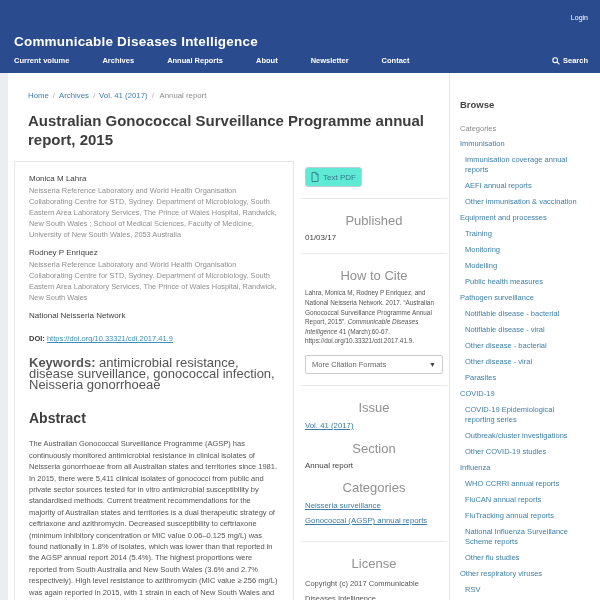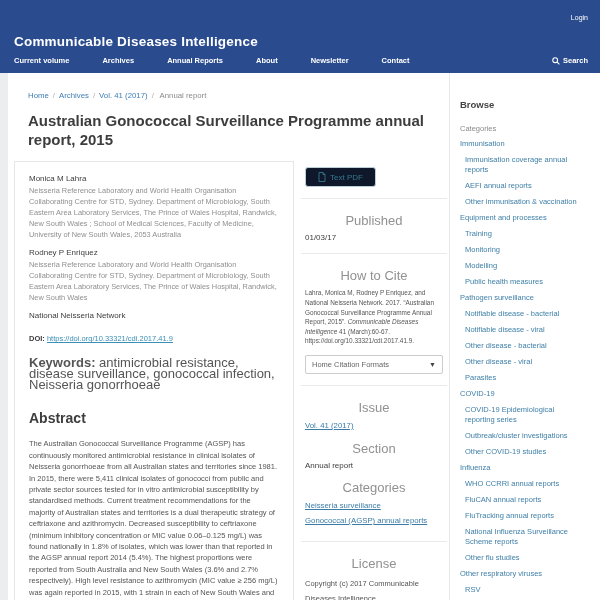--- a/index.html
+++ b/index.html
@@ -39,22 +39,22 @@
   .lbl-b { font-weight:bold; }
   .doi-link { color:#3a8fb7; text-decoration:underline; }
   .kw-row { font-size:13px; color:#555; line-height:11px; margin-bottom:18px; }
   .abs-h { font-size:14px; font-weight:bold; color:#3d3d3d; margin:20px 0 12px; }
   .abs-t { font-size:7.5px; color:#555; line-height:11.4px; }
 
   
   .details-col { width:146px; flex:none; margin-left:7px; }
   .d-sec { border-bottom:1px solid #eaeaea; padding:6px 4px 11px 4px; }
   .d-sec.last { border-bottom:none; }
-  .pdf-btn { display:inline-flex; align-items:center; gap:4px; background:#0f172a;
-       border:1px solid #bccfd6; border-radius:3px; padding:4px 12px; color:#35788f;
+  .pdf-btn { display:inline-flex; align-items:center; gap:4px; background:#5eead4;
+       border:1px solid #bccfd6; border-radius:3px; padding:4px 5px; color:#35788f;
        font-size:8px; font-family:inherit; cursor:pointer; }
   .d-label { font-size:13px; color:#919191; margin:8px 0 5px;text-align:center; }
   .d-value { font-size:8px; color:#3d3d3d; }
   .cite { font-size:6.4px; color:#555; line-height:9.6px; margin-bottom:9px; }
   .cite em { font-style:italic; }
   .dropdown { border:1px solid #ccc; border-radius:2px; padding:4px 6px; font-size:7.5px;
        color:#666; display:flex; align-items:center; justify-content:space-between; cursor:pointer; }
   .caret { font-size:7px; color:#444; }
   .d-link { display:block; font-size:7.8px; color:#3a7ca6; text-decoration:underline;
        margin-bottom:4px; line-height:11px; }
@@ -148,21 +148,21 @@
 
         <section class="d-sec">
           <div class="d-label">Published</div>
           <div class="d-value">01/03/17</div>
         </section>
 
         <section class="d-sec">
           <div class="d-label">How to Cite</div>
           <p class="cite"><span>Lahra, Monica M, Rodney P Enriquez, and National Neisseria Network. 2017. “Australian Gonococcal Surveillance Programme Annual Report, 2015”. </span><em>Communicable Diseases Intelligence</em><span> 41 (March):60-67. https://doi.org/10.33321/cdi.2017.41.9.</span></p>
           <div class="dropdown">
-            <span>Home Citation Formats</span>
+            <span>More Citation Formats</span>
             <span class="caret">▼</span>
           </div>
         </section>
 
         <section class="d-sec">
           <div class="d-label">Issue</div>
           <a class="d-link">Vol. 41 (2017)</a>
           <div class="d-label mt">Section</div>
           <div class="d-value">Annual report</div>
           <div class="d-label mt">Categories</div>

